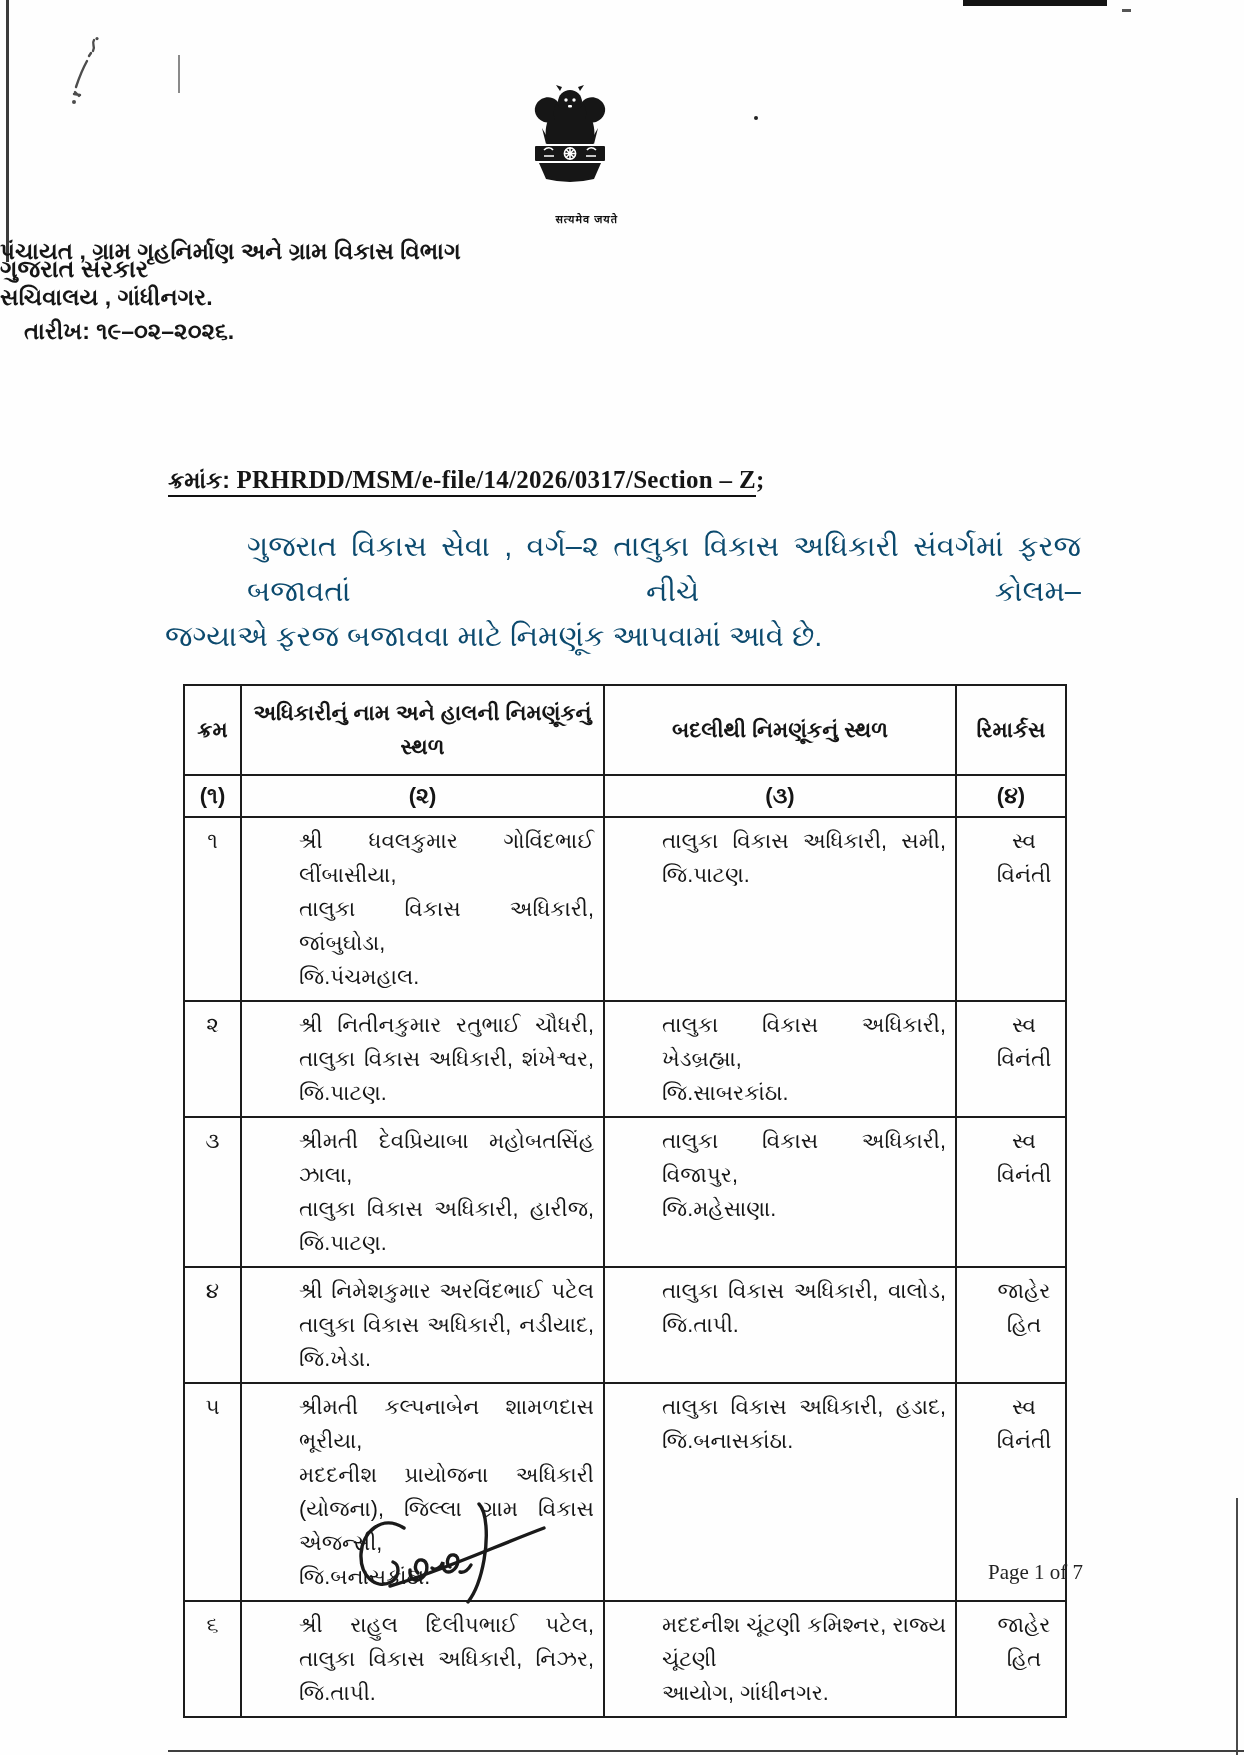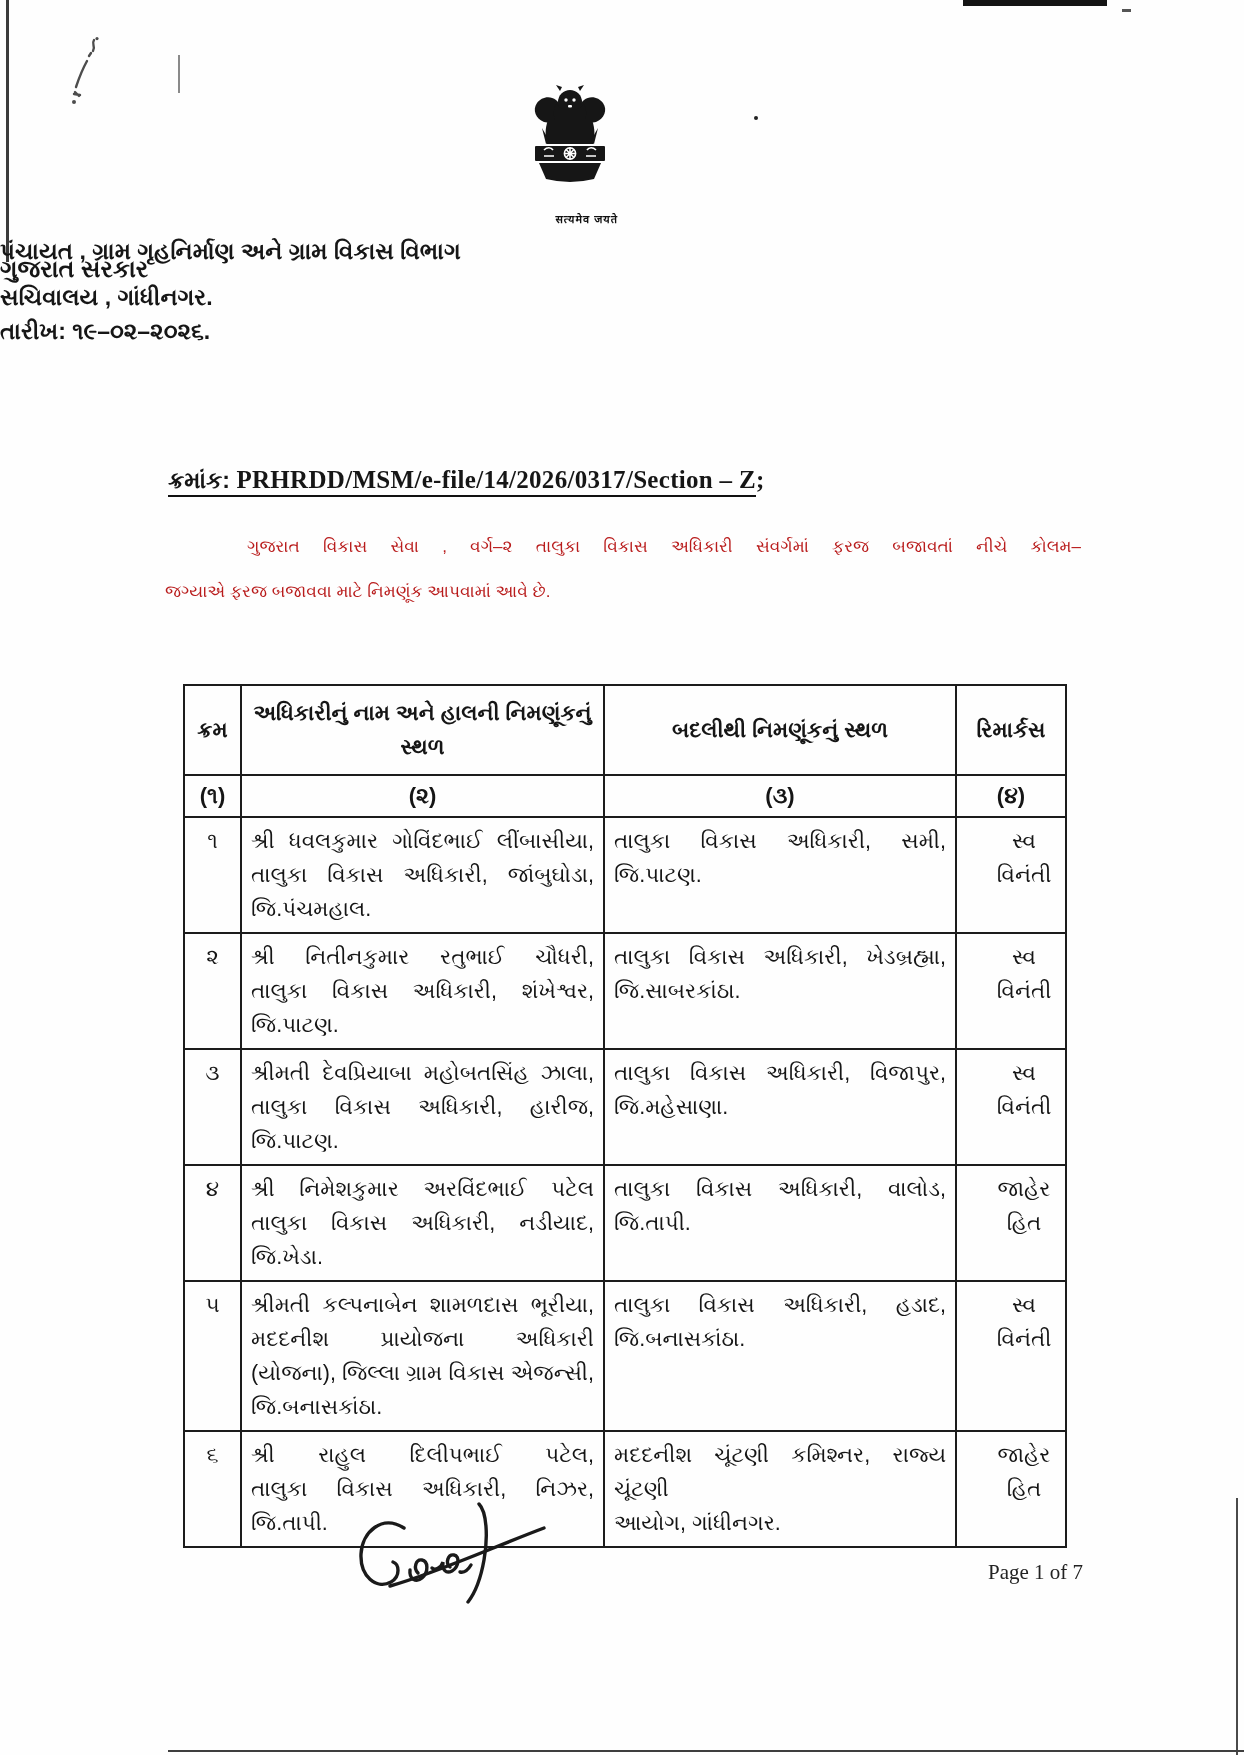--- a/index.html
+++ b/index.html
@@ -16,44 +16,44 @@
   .edge-right{left:1236px;top:1498px;width:2px;height:257px;background:#4a4a4a;}
   .edge-bottom{left:168px;top:1750px;width:1076px;height:2px;background:#3f3f3f;}
   .speck{left:754px;top:116px;width:4px;height:4px;border-radius:50%;background:#222;}
   .pencil{position:absolute;left:64px;top:36px;}
   .stroke-mark{position:absolute;left:178px;top:55px;width:2px;height:38px;background:#8a8a8a;}
   .emblem-wrap{position:absolute;left:522px;top:84px;width:96px;text-align:right;}
   .emblem-caption{font-size:11px;letter-spacing:1px;color:#111;margin-top:1px;font-weight:bold;}
   .h-govt{position:absolute;left:0;top:211px;width:1140px;font-size:24px;font-weight:bold;margin-top:44px;}
   .h-dept{position:absolute;left:0;top:238px;width:1140px;font-size:23px;font-weight:bold;}
   .h-place{position:absolute;left:0;top:284px;width:1140px;font-size:23px;font-weight:bold;}
-  .h-date{position:absolute;left:0;top:318px;width:1140px;font-size:23px;font-weight:bold;}
+  .h-date{position:absolute;left:0;top:318px;width:1140px;font-size:23px;font-weight:bold;padding-left:24px;}
   .h-notif{position:absolute;left:0;top:401px;width:1150px;font-size:25px;font-weight:bold;letter-spacing:1px;}
   .ref-line{position:absolute;left:168px;top:466px;font-size:23px;font-weight:bold;white-space:nowrap;}
   .ref-underline{border-bottom:2.5px solid #111;padding-bottom:2px;}
   .ref-label{font-family:"Liberation Sans","DejaVu Sans",sans-serif;}
   .ref-number{font-family:"Liberation Serif","DejaVu Serif",serif;font-size:25px;letter-spacing:.3px;}
   .ref-suffix{font-family:"Liberation Serif","DejaVu Serif",serif;font-size:25px;}
   
-  .para{position:absolute;left:165px;top:524px;width:916px;font-size:17px;line-height:45px;color:#b91c1c;}
+  .para{position:absolute;left:165px;top:524px;width:916px;font-size:29px;line-height:45px;color:#0c4a6e;}
   .para .ln{white-space:nowrap;}
   .para .ln.just{white-space:normal;text-align:justify;text-align-last:justify;}
   .para .ln.indent{padding-left:82px;}
   
   .ttable{position:absolute;left:183px;top:684px;width:882px;border-collapse:collapse;table-layout:fixed;}
   .ttable th,.ttable td{border:2px solid #1c1c1c;vertical-align:top;padding:6px 9px;font-size:21.5px;line-height:34px;color:#151515;}
   .ttable th{font-weight:bold;text-align:center;vertical-align:middle;padding:10px 6px;}
   .col-sr{width:57px;}
   .col-officer{width:363px;}
   .col-post{width:352px;}
   .col-remark{width:110px;}
   .sub th{padding:2px 4px;font-size:22px;line-height:36px;}
   td.c-sr{text-align:center;}
   td.c-remark{text-align:center;padding-left:35px;}
-  .cl{display:block;}
+  .cl{display:block;margin-left:48px;}
   .cl.jl{text-align:justify;text-align-last:justify;}
   
   .signature{position:absolute;left:348px;top:1488px;}
   .page-num{position:absolute;left:988px;top:1560px;font-family:"Liberation Serif","DejaVu Serif",serif;font-size:21px;color:#222;}
 </style>
 </head>
 <body>
 
 <div class="page">
 

